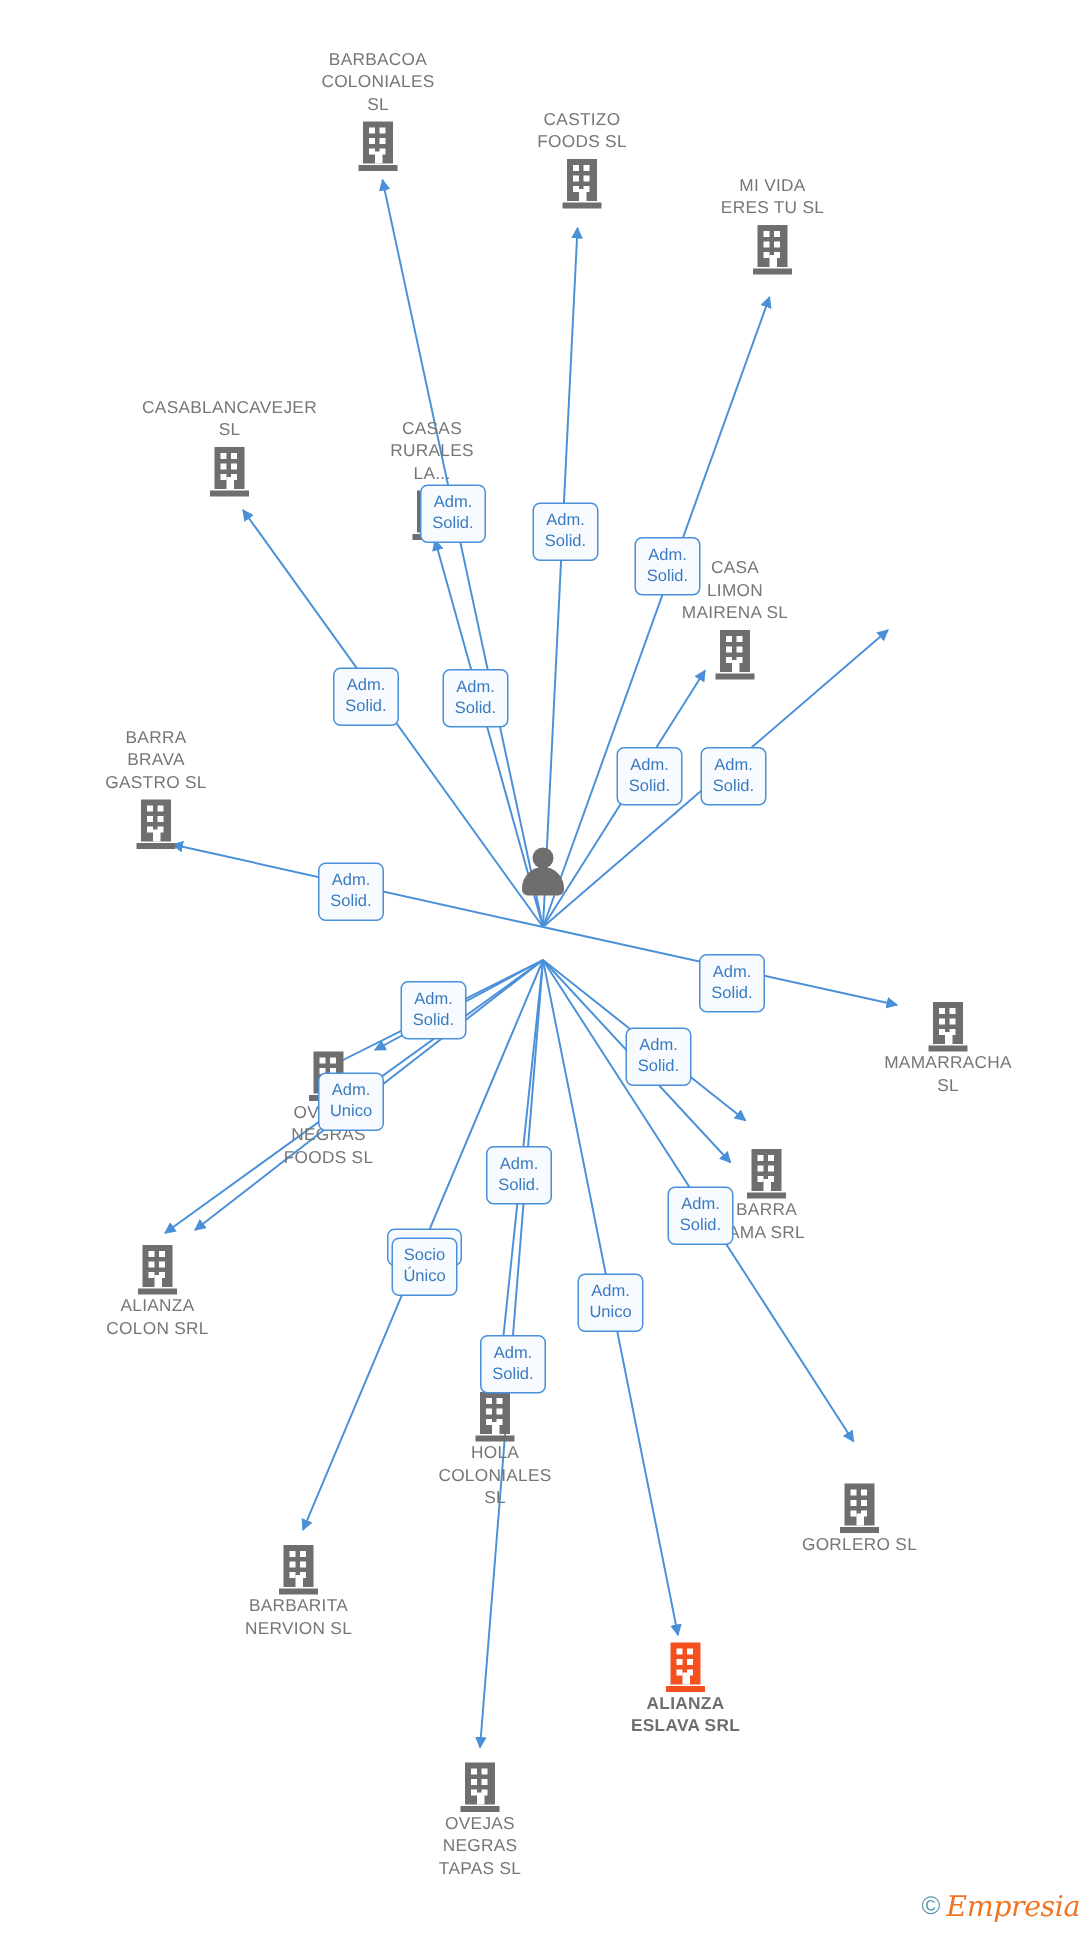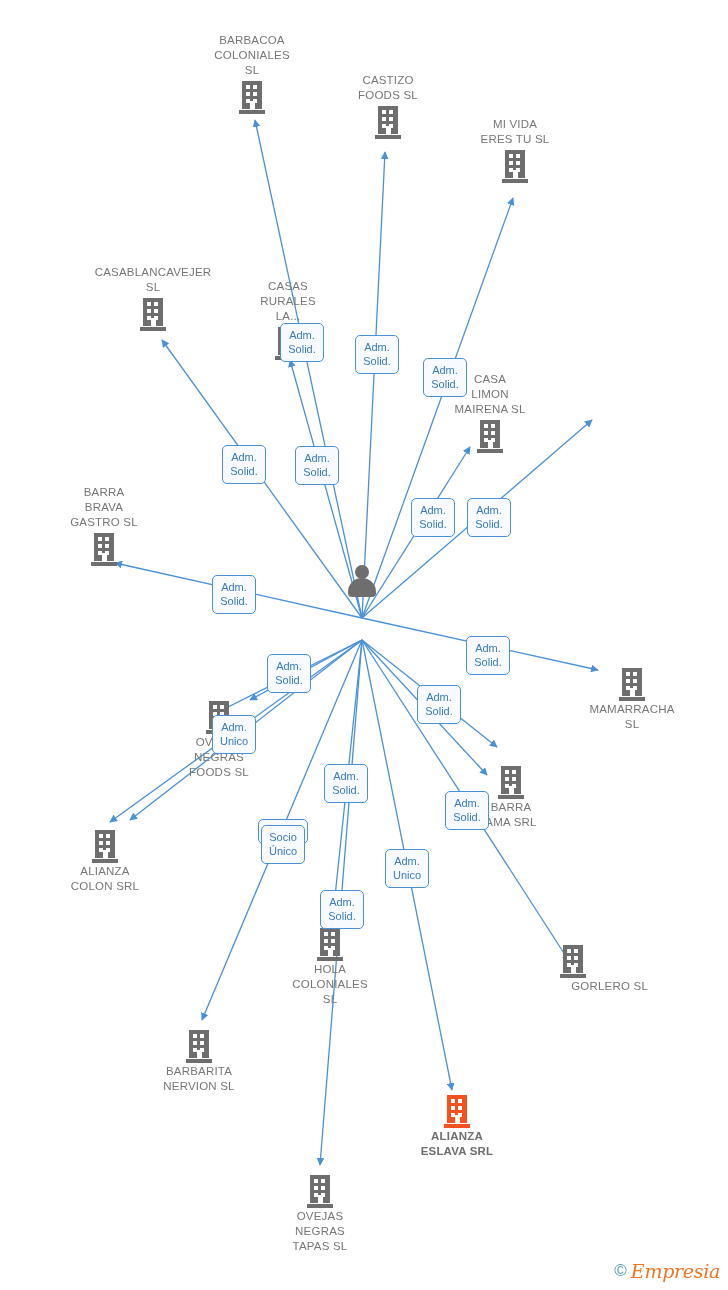--- a/index.html
+++ b/index.html
@@ -431,21 +431,21 @@
           <div class="win" style="left:14px; top:18px;"></div>
         <div class="door"></div>
           <div class="base"></div>
         </div>
     </div>
     <div class="node-caption below">HOLA
 COLONIALES
 SL</div>
   </div>
 
-  <div class="node" style="left:573px; top:942px;text-align:right;">
+  <div class="node" style="left:573px; top:986px;">
     <div class="icon-wrap">
       <div class="bld">
           <div class="body"></div>
         <div class="win" style="left:7px; top:4px;"></div>
           <div class="win" style="left:14px; top:4px;"></div>
         <div class="win" style="left:7px; top:11px;"></div>
           <div class="win" style="left:14px; top:11px;"></div>
         <div class="win" style="left:7px; top:18px;"></div>
           <div class="win" style="left:14px; top:18px;"></div>
         <div class="door"></div>

